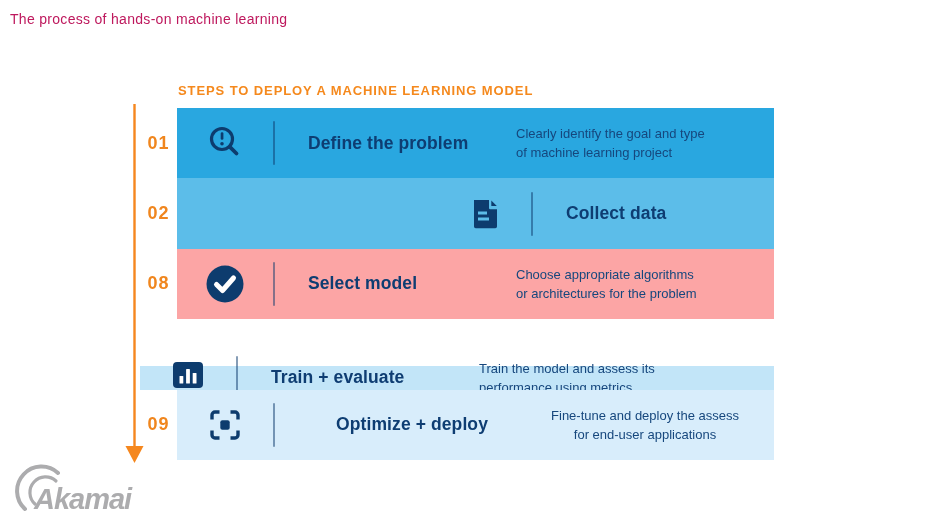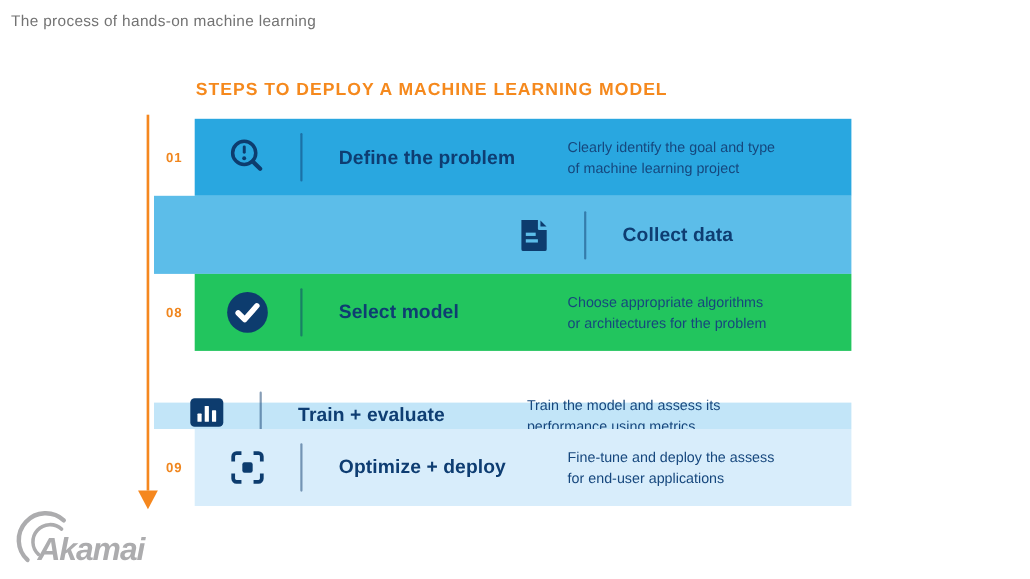--- a/index.html
+++ b/index.html
@@ -3,32 +3,32 @@
 <meta charset="utf-8">
 <style>
   html,body{margin:0;padding:0;}
   body{
     width:936px;height:526px;position:relative;overflow:hidden;
     background:#ffffff;
     font-family:"Liberation Sans", sans-serif;
   }
   .page-title{
     position:absolute;left:10px;top:11px;
-    font-size:14px;color:#737373;letter-spacing:.3px;
+    font-size:14px;color:#be185d;letter-spacing:.3px;
   }
   .section-heading{
-    position:absolute;left:178px;top:73px;
-    font-size:16px;font-weight:bold;color:#f5891d;letter-spacing:.9px;
+    position:absolute;left:178px;top:83px;
+    font-size:13px;font-weight:bold;color:#f5891d;letter-spacing:.9px;
   }
   .arrow{position:absolute;left:125px;top:104px;}
   .steps{position:absolute;left:140px;top:108px;width:634px;}
   .step{display:flex;height:70.4px;}
   .num{
     width:37px;display:flex;align-items:center;justify-content:center;
-    color:#f0861e;font-weight:bold;font-size:12px;letter-spacing:1px;
+    color:#f0861e;font-weight:bold;font-size:18px;letter-spacing:1px;
   }
   .cell{flex:1;display:flex;align-items:center;}
   .iconwrap{width:96px;display:flex;align-items:center;justify-content:center;}
   .vdiv{width:2px;height:44px;background:rgba(13,60,110,.5);border-radius:1px;}
   .stitle{
     margin-left:33px;width:208px;
     font-size:17.5px;font-weight:bold;color:#0e3d72;letter-spacing:.1px;
   }
   .sdesc{
     flex:1;font-size:13px;line-height:19px;color:#16477d;white-space:pre-line;
@@ -60,37 +60,38 @@
         </svg>
       </div>
       <div class="vdiv"></div>
       <div class="stitle">Define the problem</div>
       <div class="sdesc">Clearly identify the goal and type
 of machine learning project</div>
     </div>
   </div>
 
   <div class="step">
+    <div class="num">02</div>
     <div class="cell" style="background: rgb(92, 189, 233); justify-content: flex-end;">
       <div class="iconwrap">
         <svg width="40" height="40" viewBox="0 0 40 40">
           <path d="M11 6 h15 v8 a1.2 1.2 0 0 0 1.2 1.2 H34 v17.3 a1.7 1.7 0 0 1 -1.7 1.7 H12.7 a1.7 1.7 0 0 1 -1.7 -1.7 z" fill="#0d3c6e"></path>
           <path d="M28.3 6.4 L33.8 12 h-5.5 z" fill="#0d3c6e"></path>
           <rect x="15" y="17.5" width="9" height="3" fill="#5cbde9"></rect>
           <rect x="15" y="23.5" width="11" height="3" fill="#5cbde9"></rect>
         </svg>
       </div>
       <div class="vdiv"></div>
       <div class="stitle">Collect data</div>
     </div>
   </div>
 
   <div class="step">
     <div class="num">08</div>
-    <div class="cell" style="background: #22c55e;">
+    <div class="cell" style="background: #fca5a5;">
       <div class="iconwrap">
         <svg width="40" height="40" viewBox="0 0 40 40">
           <circle cx="20" cy="20" r="18.5" fill="#0d3c6e"></circle>
           <path d="M11.5 20.5 l6 6 L28.5 14" fill="none" stroke="#ffffff" stroke-width="5" stroke-linecap="round" stroke-linejoin="round"></path>
         </svg>
       </div>
       <div class="vdiv"></div>
       <div class="stitle">Select model</div>
       <div class="sdesc">Choose appropriate algorithms
 or architectures for the problem</div>
@@ -110,21 +111,21 @@
       </div>
       <div class="vdiv"></div>
       <div class="stitle">Train + evaluate</div>
       <div class="sdesc">Train the model and assess its
 performance using metrics</div>
     </div>
   </div>
 
   <div class="step">
     <div class="num">09</div>
-    <div class="cell" style="background: rgb(216, 237, 251);">
+    <div class="cell" style="background: rgb(216, 237, 251); text-align: center;">
       <div class="iconwrap">
         <svg width="40" height="40" viewBox="0 0 40 40">
           <path d="M7 14.5 V10 a3 3 0 0 1 3 -3 h4.5" fill="none" stroke="#0d3c6e" stroke-width="3.4"></path>
           <path d="M25.5 7 H30 a3 3 0 0 1 3 3 v4.5" fill="none" stroke="#0d3c6e" stroke-width="3.4"></path>
           <path d="M33 25.5 V30 a3 3 0 0 1 -3 3 h-4.5" fill="none" stroke="#0d3c6e" stroke-width="3.4"></path>
           <path d="M14.5 33 H10 a3 3 0 0 1 -3 -3 v-4.5" fill="none" stroke="#0d3c6e" stroke-width="3.4"></path>
           <rect x="15.3" y="15.3" width="9.4" height="9.4" rx="2" fill="#0d3c6e"></rect>
         </svg>
       </div>
       <div class="vdiv"></div>

